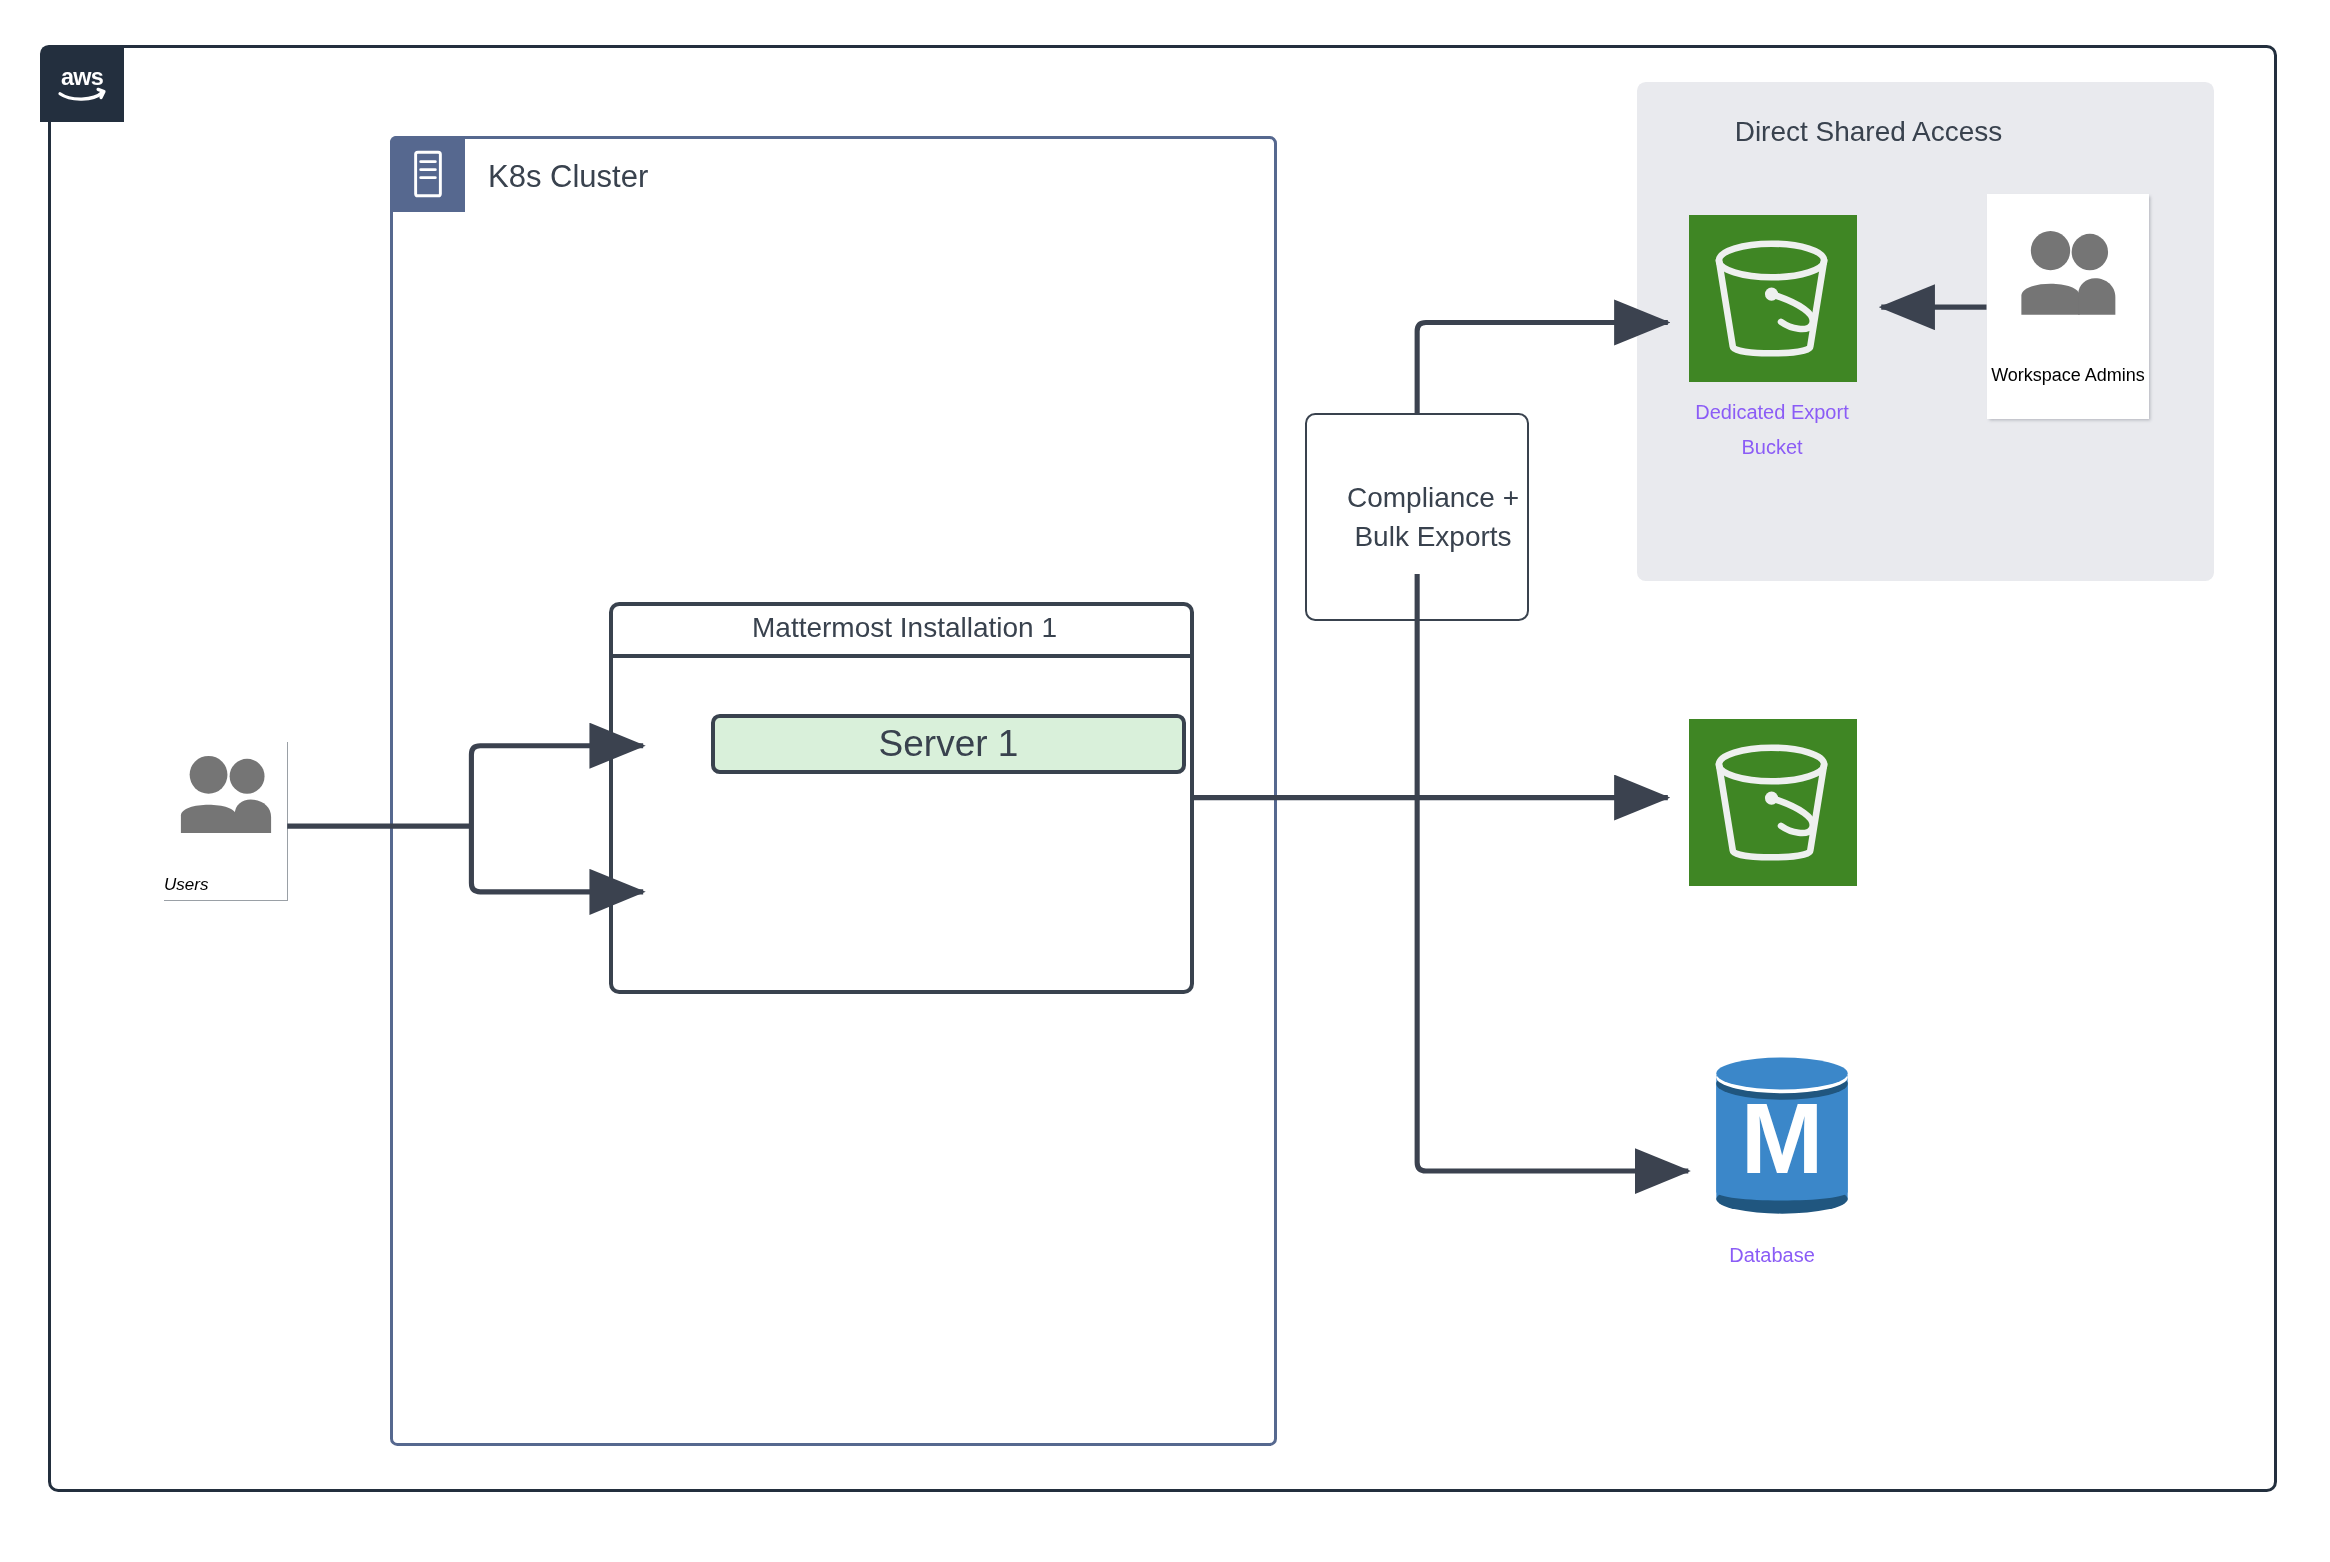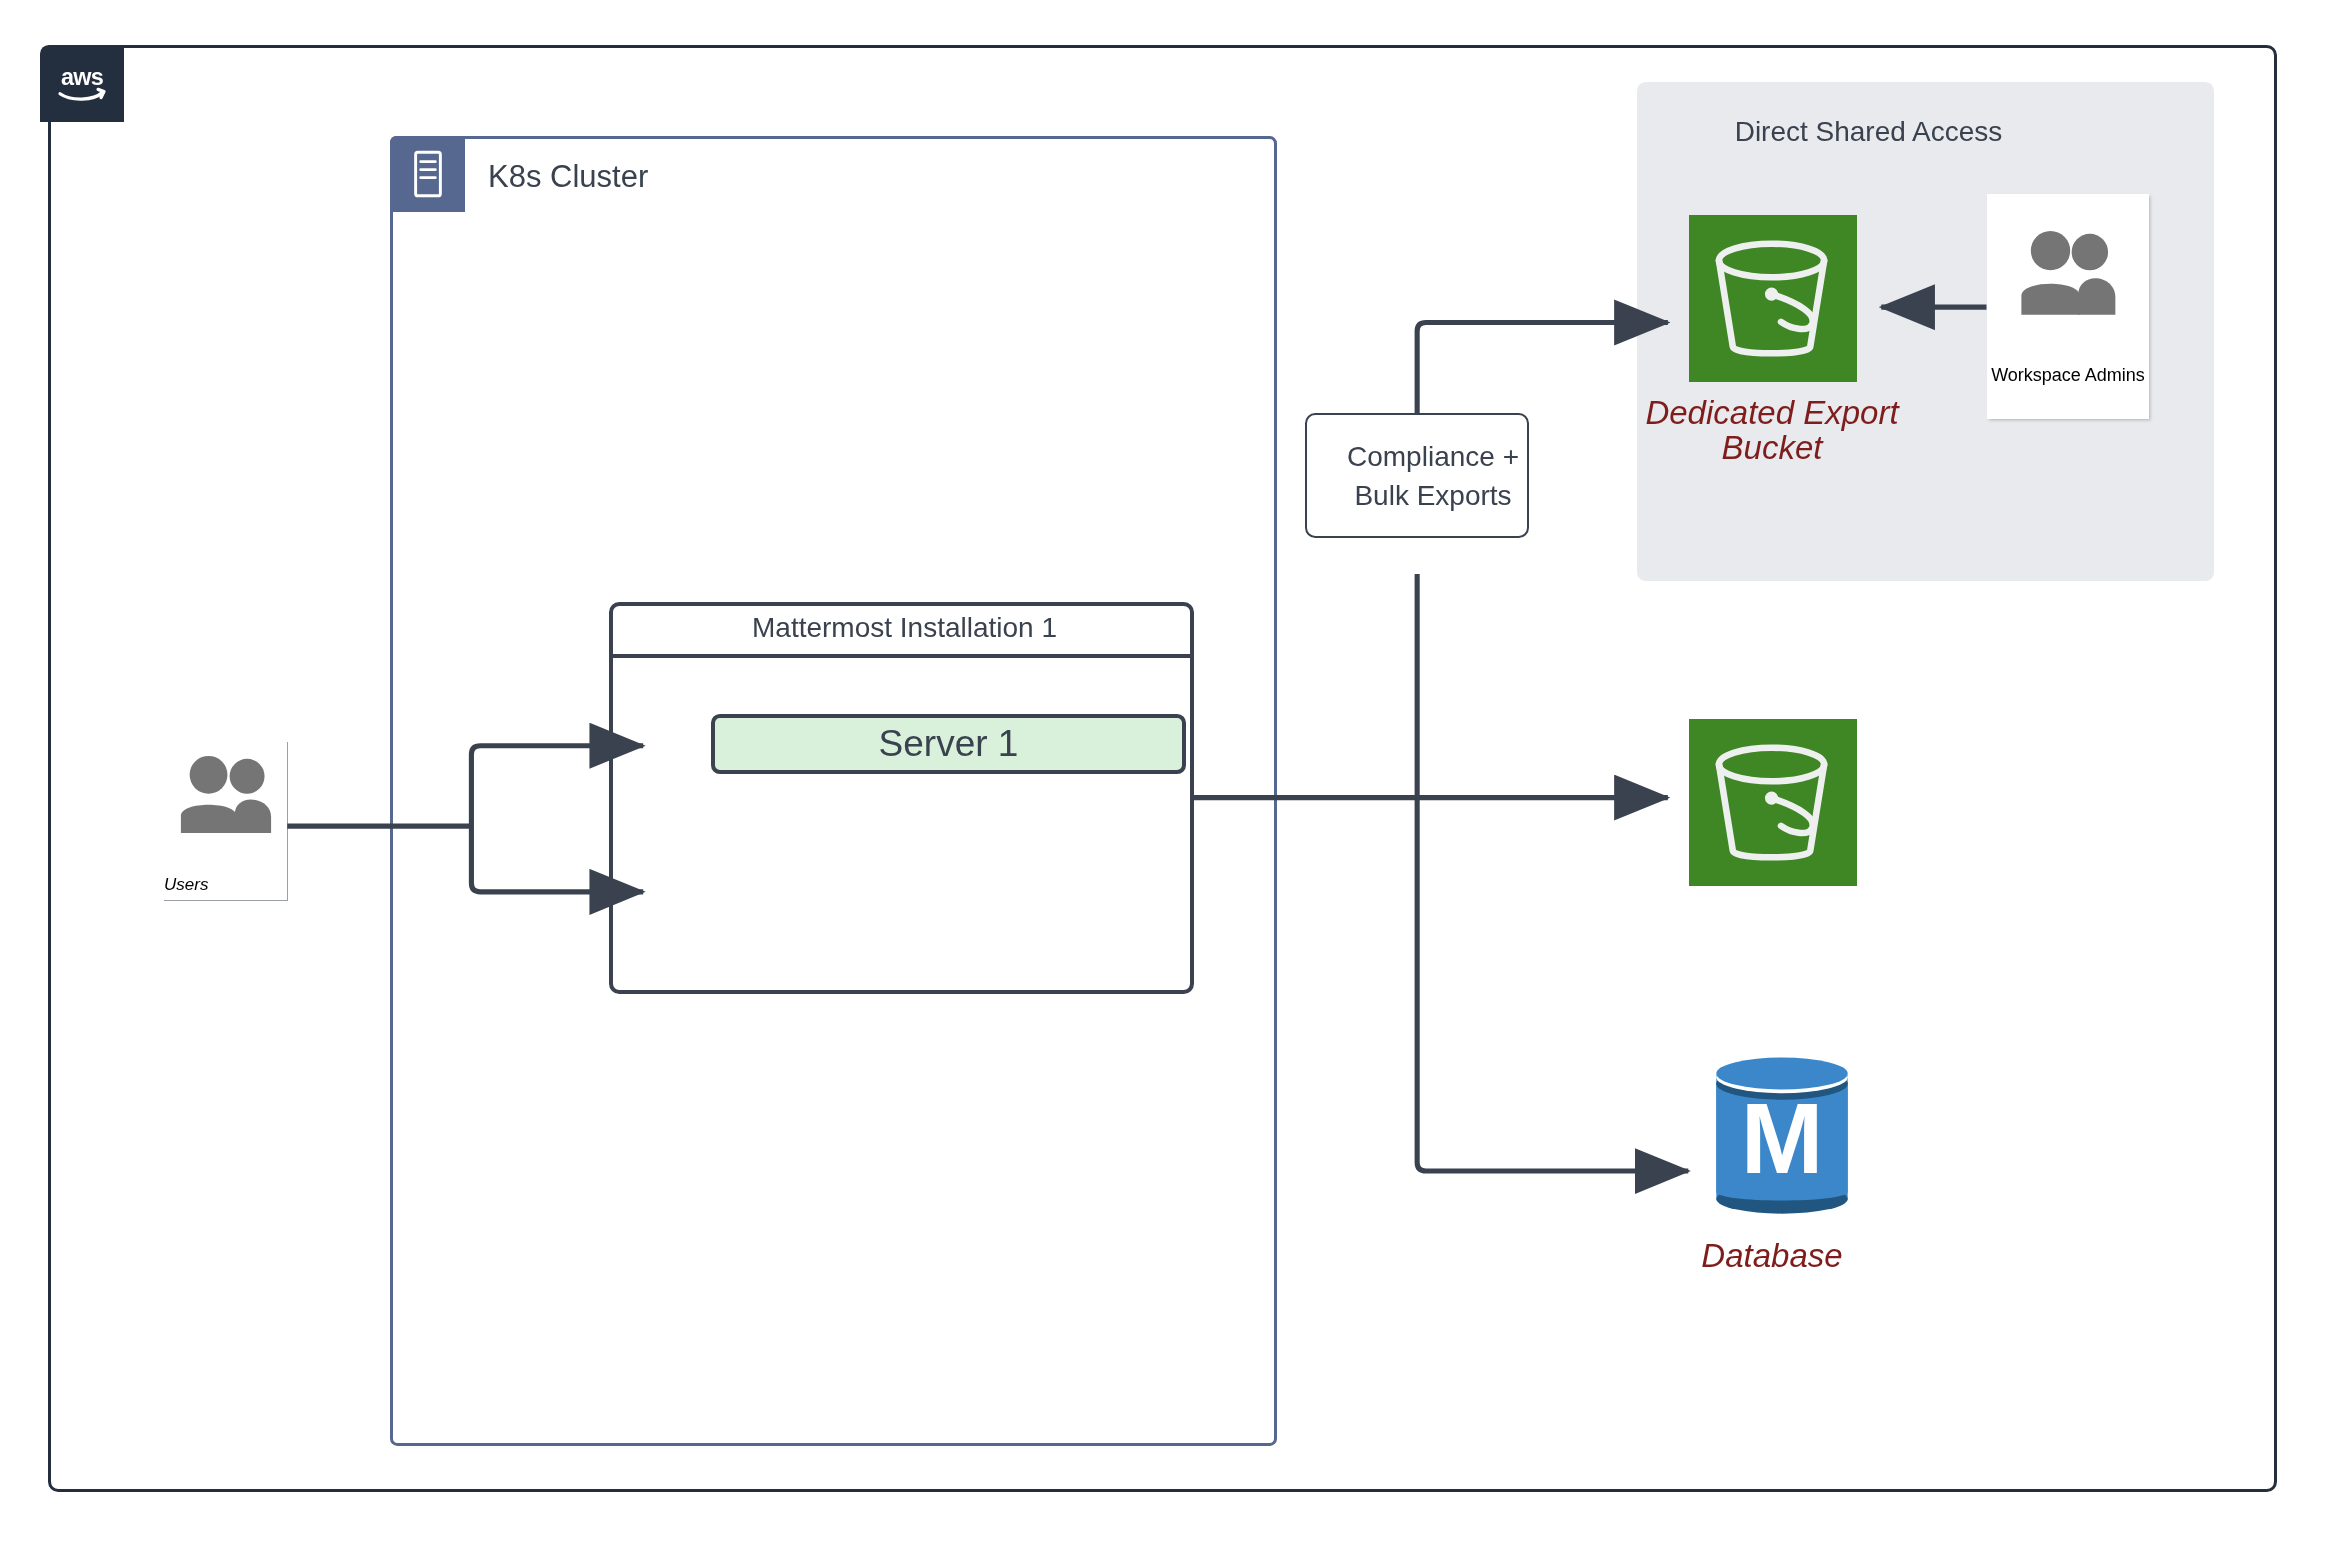--- a/index.html
+++ b/index.html
@@ -158,39 +158,38 @@
   
   .s3-tile {
     width: 168px; height: 167px;
     background: #3f8624;
   }
   #s3-export-tile { left: 1689px; top: 215px; }
   #s3-filestore-tile { left: 1689px; top: 719px; }
 
   .node-label {
     text-align: center;
-    font-size: 33px;
+    font-size: 20px;
     line-height: 35px;
-    color: #7f1d1d;
-    font-style: italic;
+    color: #8b5cf6;
   }
   #s3-export-label { left: 1593px; top: 395px; width: 358px; }
   #s3-filestore-label { left: 1593px; top: 898px; width: 358px; }
   #db-label { left: 1593px; top: 1238px; width: 358px; }
 
   
   #db-icon-wrap {
     left: 1709px; top: 1053px;
     width: 146px; height: 168px;
   }
 
   
   #compliance-box {
     left: 1305px; top: 413px;
-    width: 224px; height: 125px;
+    width: 224px; height: 208px;
     background: #ffffff;
     border: 2.2px solid #39424e;
     border-radius: 10.2px;
     box-sizing: border-box;
     display: flex; align-items: center; justify-content: center;
     text-align: center;
     padding-left: 32px;
   }
   #compliance-text {
     font-size: 28px;

